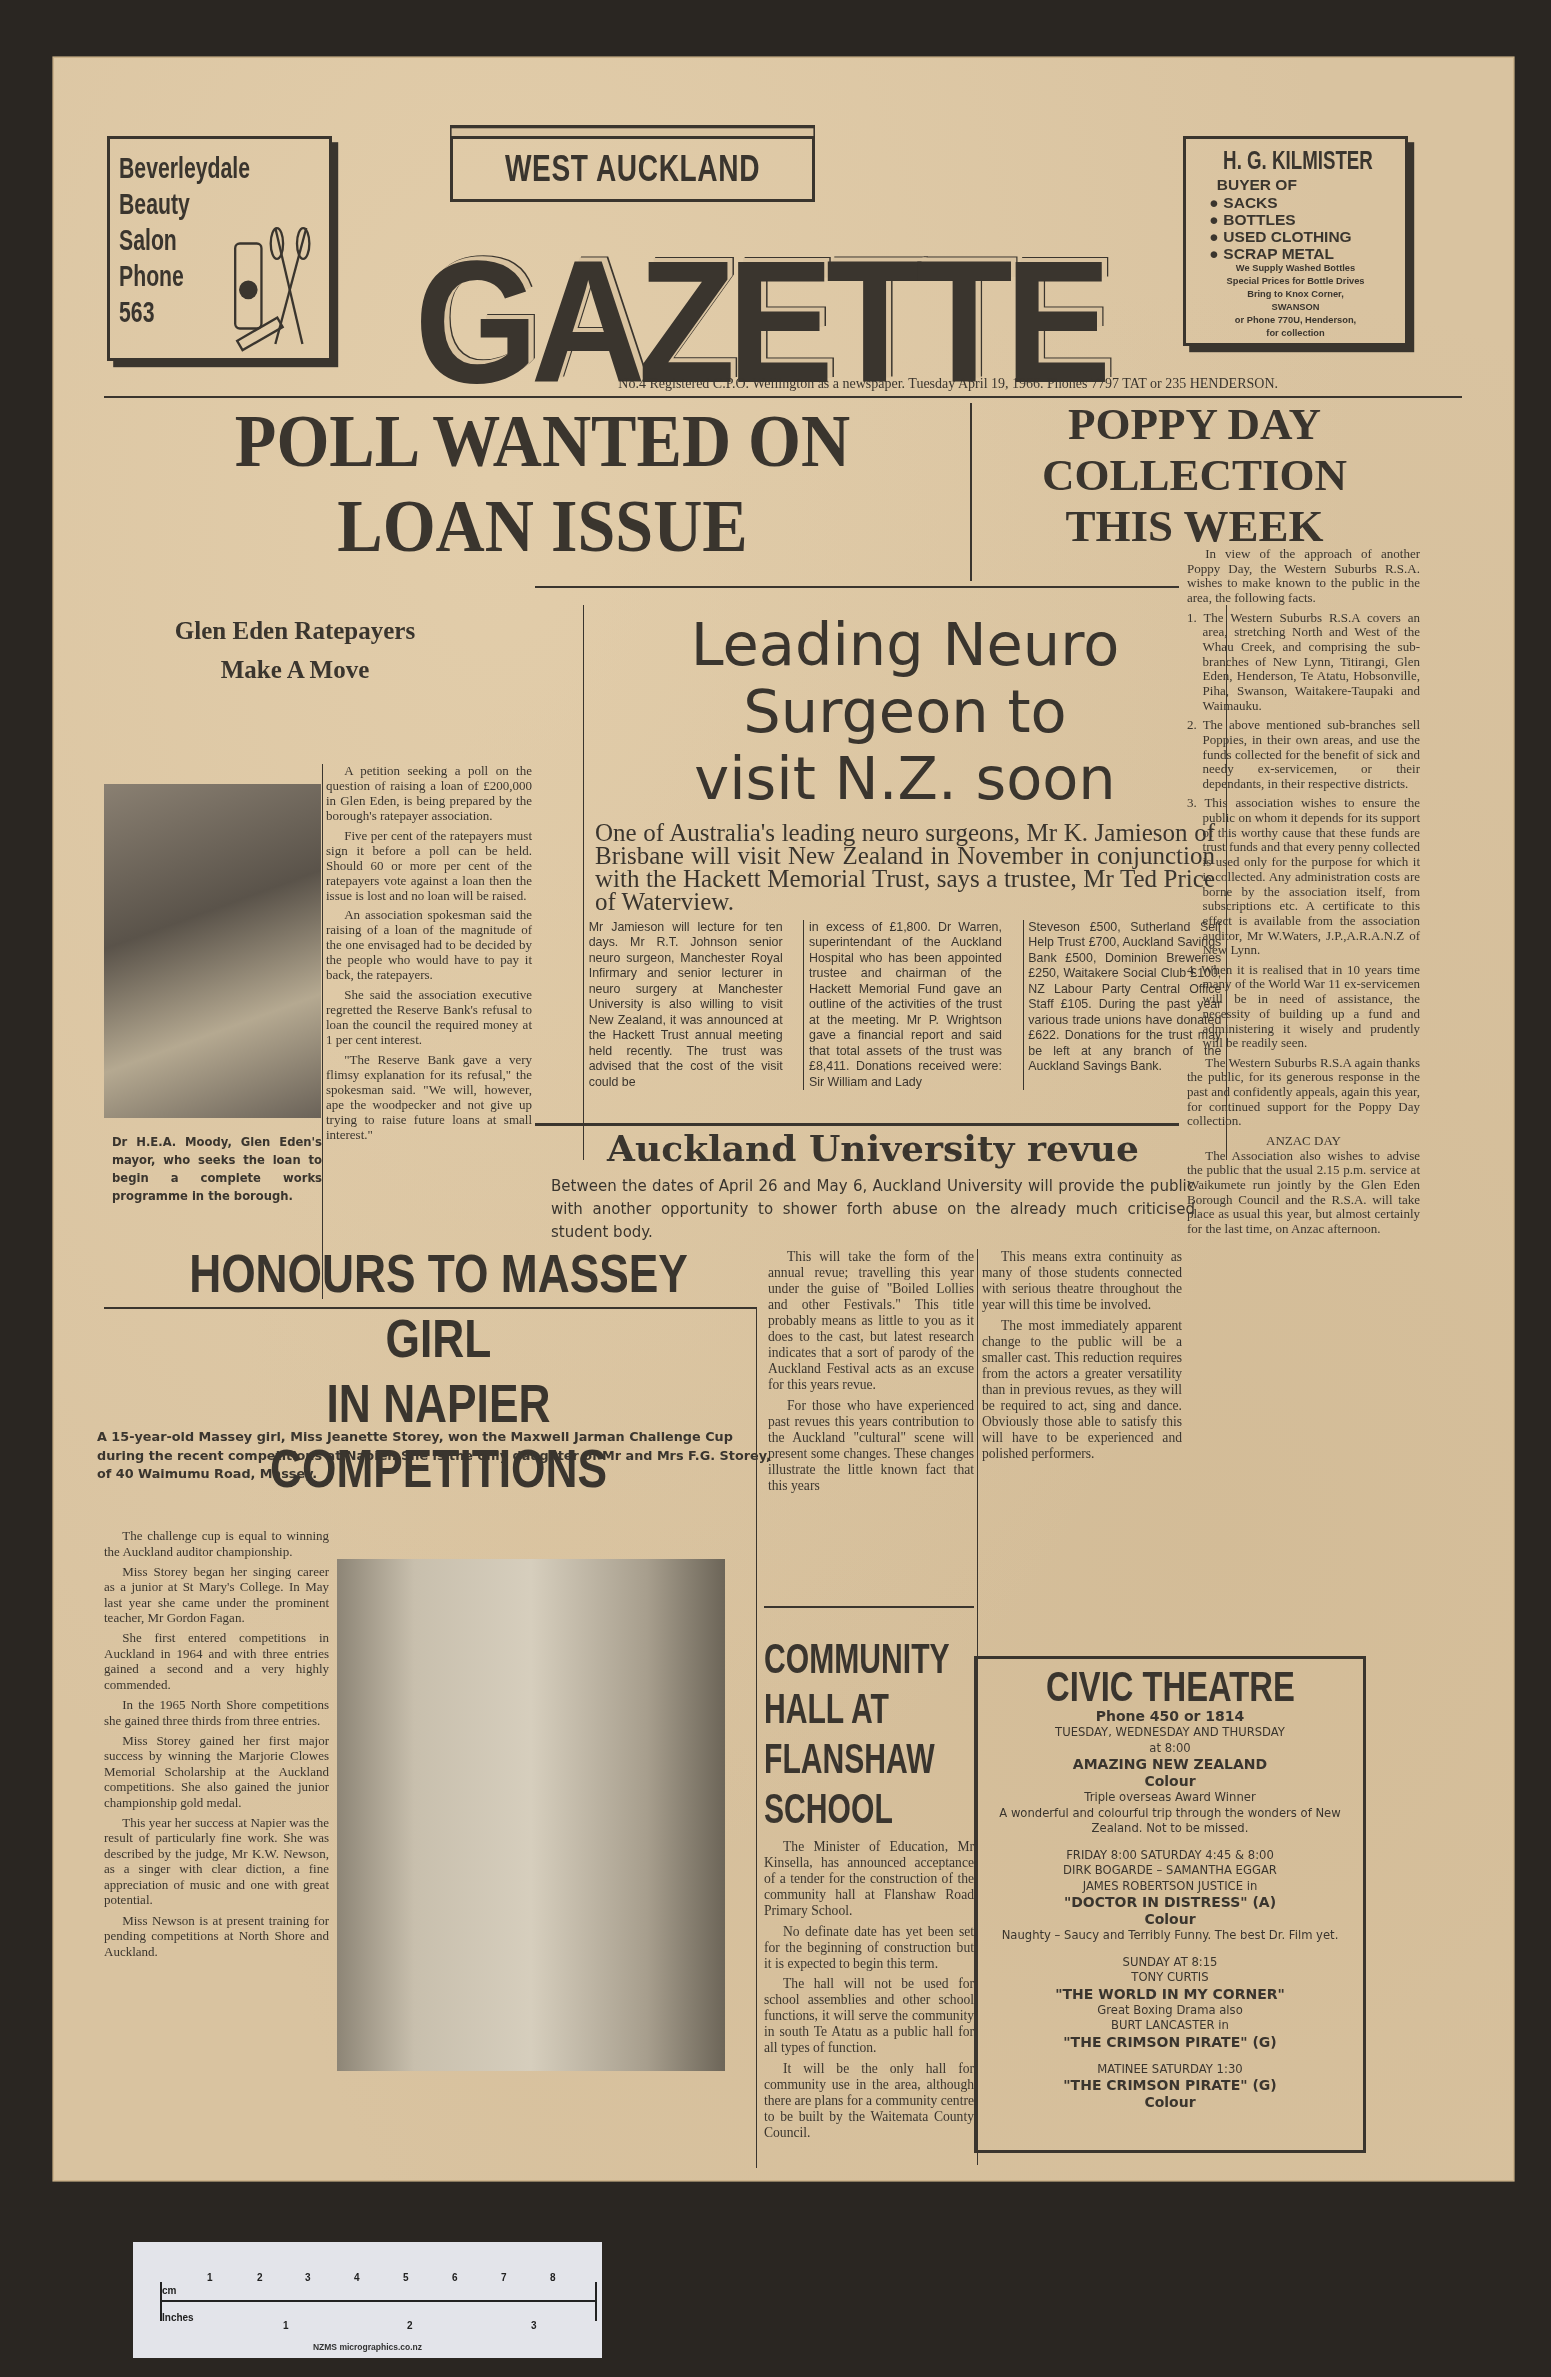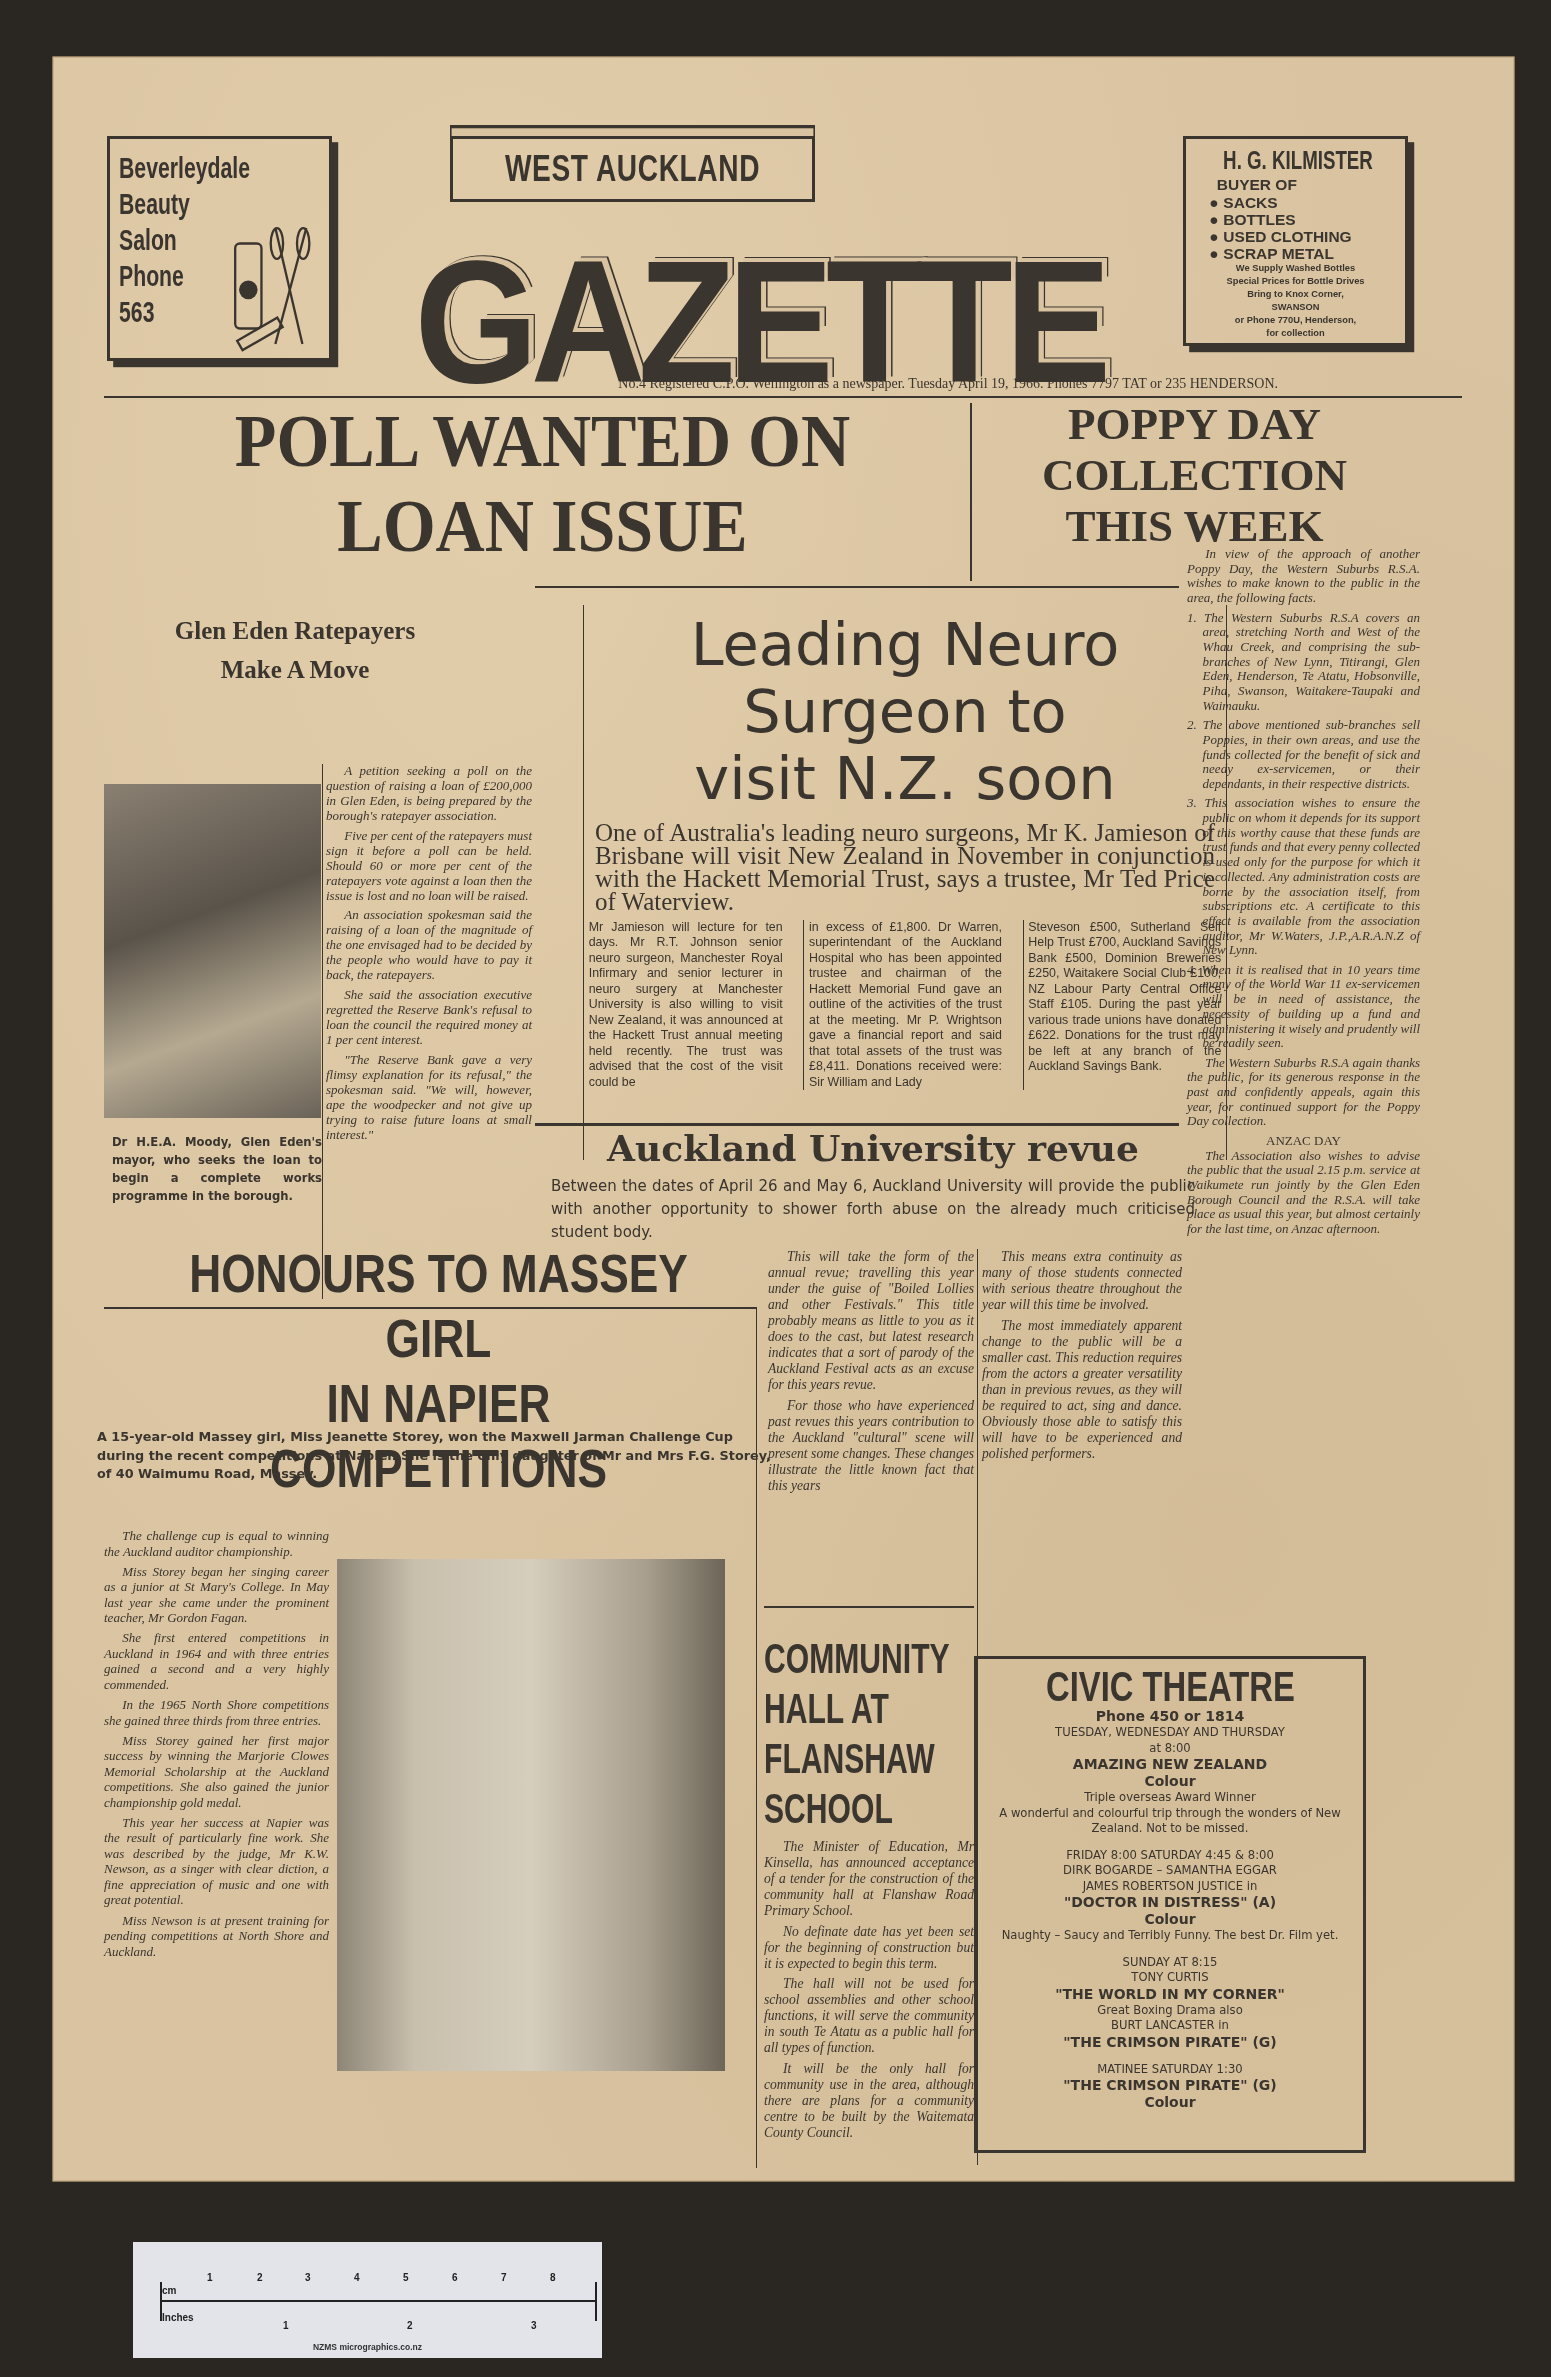--- a/index.html
+++ b/index.html
@@ -37,21 +37,21 @@
   .dateline { left: 0; top: 318px; width: 1224px; text-align: right; font-size: 14px; }
   .rule { height: 2.3px; background: #3a352e; }
 
   
   .h-main { left: 93px; top: 341px; width: 791px; text-align: center; font-size: 74px; line-height: 85px; font-weight: bold; transform: scaleX(0.92); }
   .vrule { width: 1.6px; background: #3a352e; }
   .h-poppy { left: 904px; top: 341px; width: 466px; text-align: center; font-size: 45px; line-height: 51px; font-weight: bold; }
 
   .sub-hed { text-align: center; font-weight: bold; font-size: 25px; }
   .body-text { font-size: 13px; line-height: 15px; text-align: justify; }
-  .body-text p { text-indent: 1.4em; margin-bottom: 4.7px; font-style: italic; }
+  .body-text p { text-indent: 1.4em; margin-bottom: 4.7px; }
   .photo { background: linear-gradient(160deg, #8a8072 0%, #5a534a 40%, #b5a991 70%, #6a6258 100%); }
 
   .neuro-box { left: 481px; top: 547px; width: 644px; height: 555px; border-left: 1.6px solid #3a352e; border-right: 1.6px solid #3a352e; margin-left: 48px; }
   .neuro-hed { text-align: center; font-family: "DejaVu Sans", sans-serif; font-size: 59px; line-height: 67px; color: #3a352e; }
   .neuro-lede { font-family: Liberation Serif, serif; font-size: 25px; line-height: 23px; padding: 0 11px; text-align: justify; }
   .cols3 { display: grid; grid-template-columns: 1fr 1fr 1fr; column-gap: 16px; margin-top: 6.2px; }
   .cols3 > div { padding: 0 4.7px; font-family: "Liberation Sans", sans-serif; font-size: 12.4px; line-height: 15.5px; text-align: justify; }
   .cols3 > div + div { border-left: 1.6px solid #3a352e; }
 
   .revue-hed { left: 497px; top: 1069px; width: 644px; text-align: center; font-family: "DejaVu Serif", serif; font-weight: bold; font-size: 36px; }

